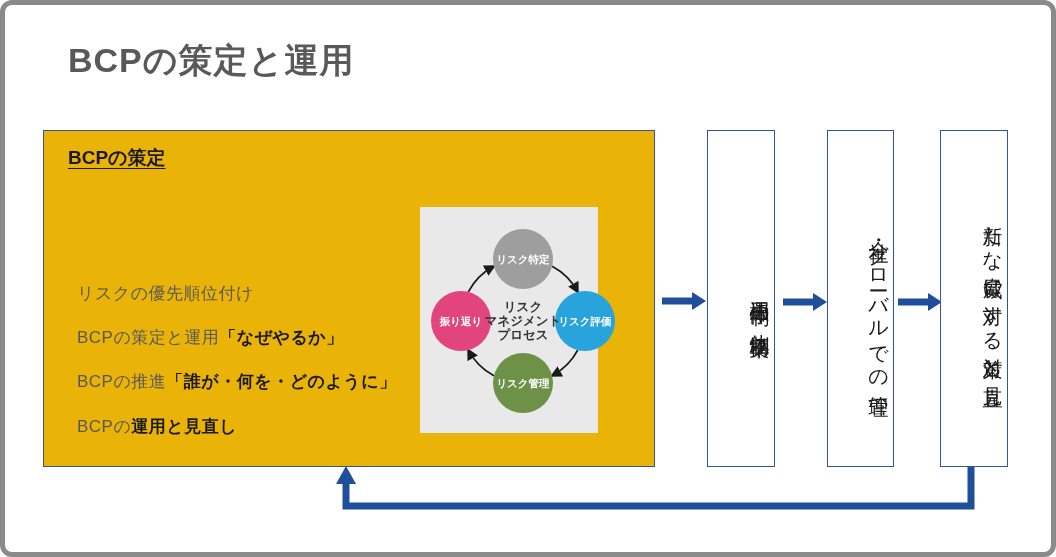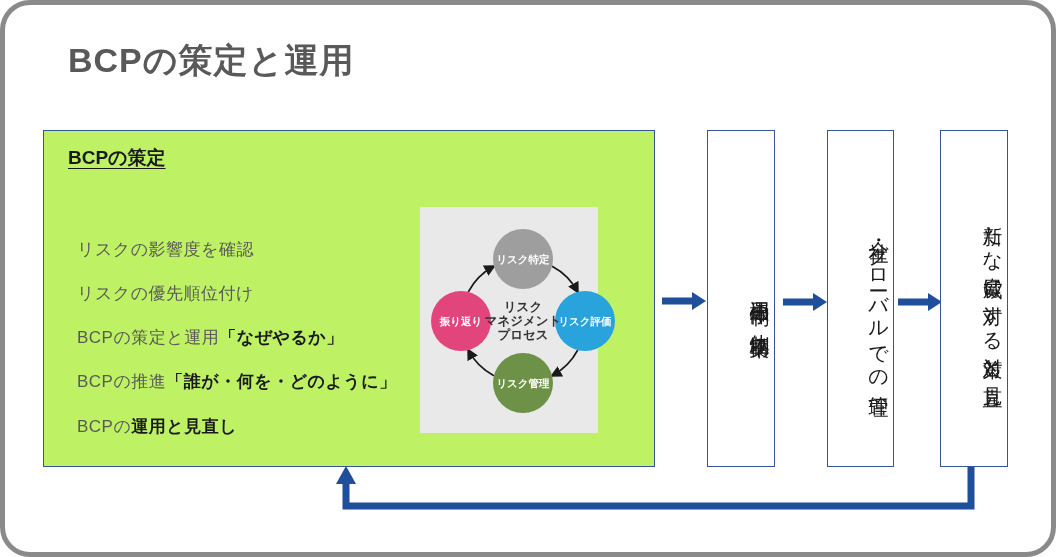--- a/index.html
+++ b/index.html
@@ -3,30 +3,30 @@
 <meta charset="utf-8">
 <style>
   * { margin: 0; padding: 0; box-sizing: border-box; }
   html, body { background: #fff; }
   body {
     font-family: "Liberation Sans", "DejaVu Sans", sans-serif;
     width: 1056px; height: 557px; position: relative;
   }
   .slide {
     position: absolute; left: 0; top: 0; width: 1056px; height: 557px;
-    background: #ffffff; border: 5px solid #8a8a8a; border-radius: 30px;
+    background: #ffffff; border: 5px solid #8a8a8a; border-radius: 12px;
     overflow: hidden;
   }
   .title {
     position: absolute; left: 63px; top: 33px;
     font-size: 34px; font-weight: bold; color: #595959; letter-spacing: 1px;
   }
   .main-box {
     position: absolute; left: 38px; top: 125px; width: 612px; height: 337px;
-    border: 1.5px solid #34549B; background: #bef264;
+    border: 1.5px solid #34549B; background: #eab308;
   }
   .main-heading {
     position: absolute; left: 24px; top: 14px;
     font-size: 19px; font-weight: bold; color: #1a1a1a;
     text-decoration: underline; text-underline-offset: 4px;
   }
   .list-item {
     position: absolute; left: 33px;
     font-size: 17px; color: #595959; white-space: nowrap; letter-spacing: 0.5px;
   }
@@ -59,21 +59,20 @@
 </head>
 <body>
 
 <div class="slide">
 
   <div class="title">BCPの策定と運用</div>
 
   <div class="main-box">
     <div class="main-heading">BCPの策定</div>
 
-    <div class="list-item" style="top:107px"><span>リスクの影響度を確認</span><span class="em"></span></div>
     <div class="list-item" style="top:151px"><span>リスクの優先順位付け</span><span class="em"></span></div>
     <div class="list-item" style="top:195px"><span>BCPの策定と運用</span><span class="em">「なぜやるか」</span></div>
     <div class="list-item" style="top:284px"><span>BCPの</span><span class="em">運用と見直し</span></div>
     <div class="list-item" style="top:239px"><span>BCPの推進</span><span class="em">「誰が・何を・どのように」</span></div>
 
     <div class="cycle-panel">
       <svg viewBox="0 0 207 226">
         <defs>
           <marker id="ah" viewBox="0 0 10 10" refX="8" refY="5" markerWidth="6.5" markerHeight="6.5" orient="auto-start-reverse">
             <path d="M0,0 L10,5 L0,10 z" fill="#1a1a1a"></path>

